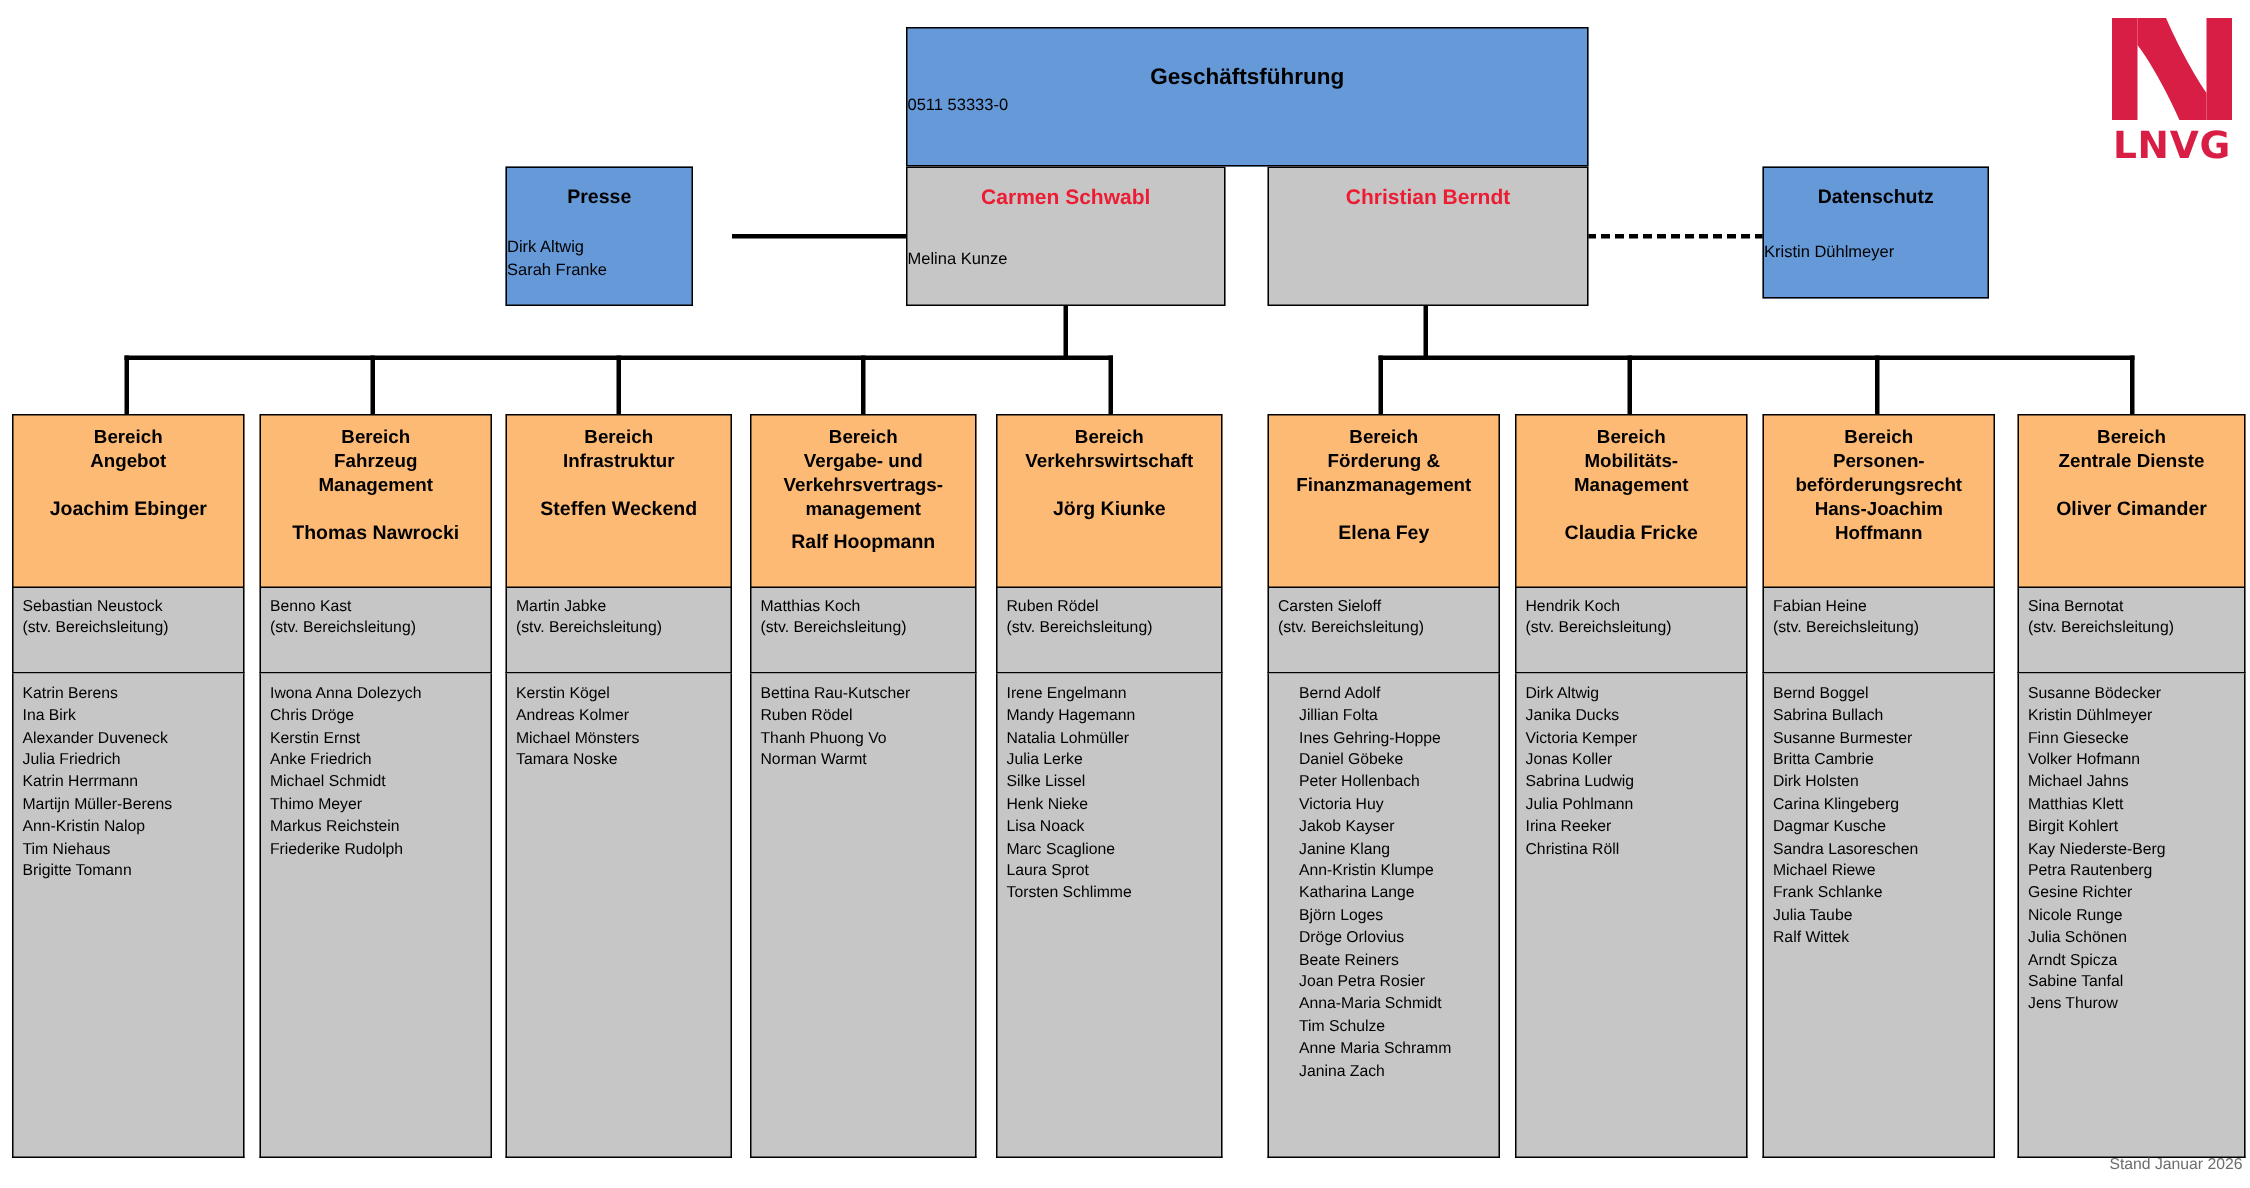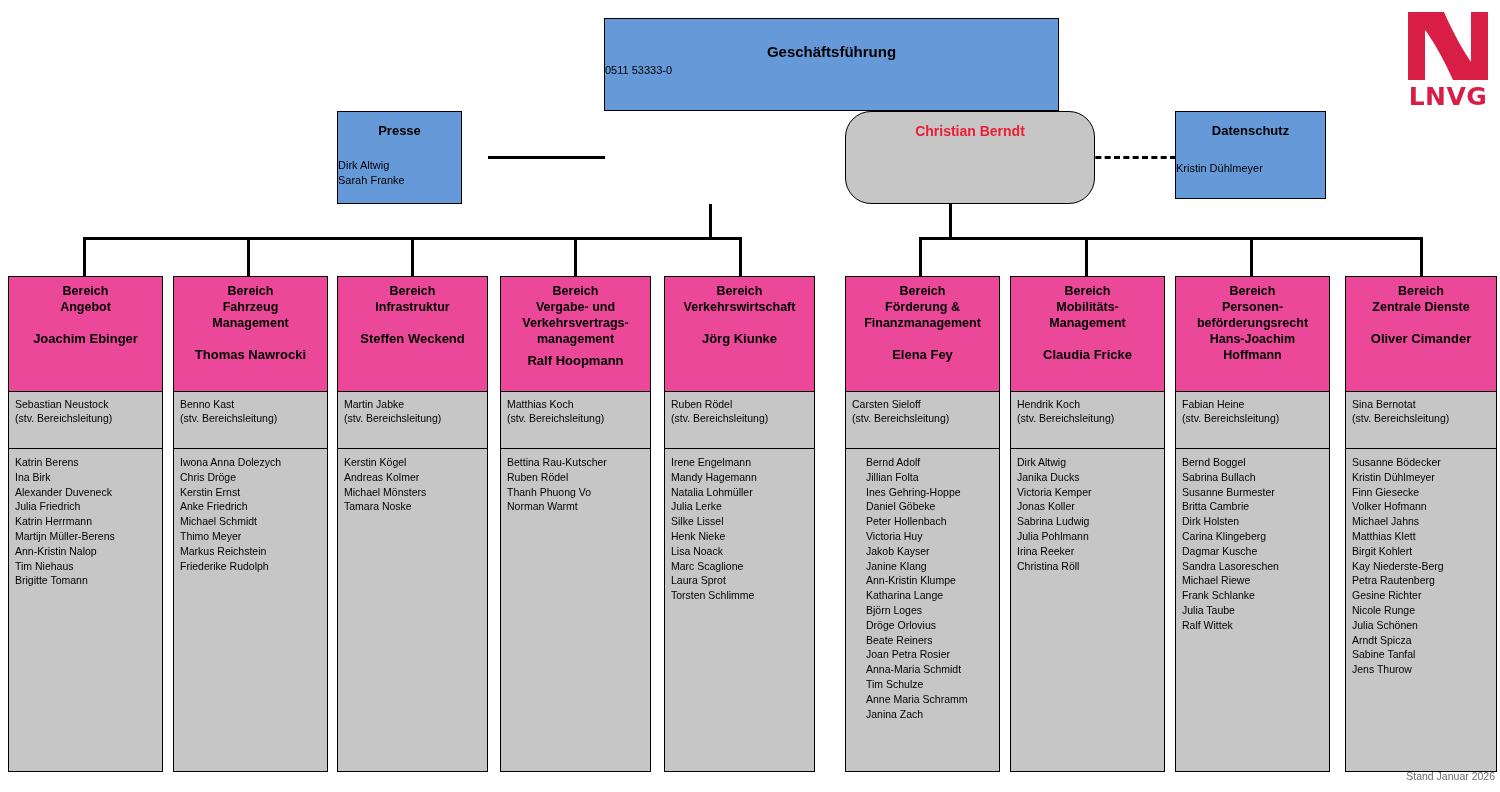--- a/index.html
+++ b/index.html
@@ -19,40 +19,40 @@
   .ttl{font-weight:bold;font-size:13px;line-height:16px;text-align:center;}
   .sub{font-size:11px;line-height:15px;text-align:left;}
   .red{color:#ed1c33;font-weight:bold;font-size:14px;text-align:center;}
 
   
   #gf{left:604px;top:18px;width:455px;height:93px;}
   #gf .ttl{margin-top:25px;font-size:15px;}
   #gf .sub{margin-top:3px;font-size:11px;}
 
   #ceo1{left:604px;top:111px;width:213px;height:93px;}
-  #ceo2{left:845px;top:111px;width:250px;height:93px;border-radius:26px;}
+  #ceo2{left:845px;top:111px;width:214px;height:93px;}
   #ceo1 .red,#ceo2 .red{margin-top:11px;}
   #ceo1 .sub{margin-top:27px;}
 
   #presse{left:337px;top:111px;width:125px;height:93px;}
   #presse .ttl{margin-top:11px;}
   #presse .sub{margin-top:19px;}
   #presse .sub2{margin-top:0;}
 
   #datenschutz{left:1175px;top:111px;width:151px;height:88px;}
   #datenschutz .ttl{margin-top:11px;}
   #datenschutz .sub{margin-top:22px;}
 
   
   .ln{position:absolute;background:#000;}
   .dash{position:absolute;height:0;border-top:3px dashed #000;}
 
   
   .col{position:absolute;top:276px;width:155px;}
-  .col .hdr{position:relative;box-sizing:border-box;border:1px solid #000;background:#ec4899;height:116px;}
+  .col .hdr{position:relative;box-sizing:border-box;border:1px solid #000;background:#fdba74;height:116px;}
   .col .hdr .dept{font-weight:bold;font-size:12.5px;line-height:16px;text-align:center;padding-top:6px;}
   .col .hdr .lead{font-weight:bold;font-size:13px;line-height:16px;text-align:center;}
   .col .dep{position:relative;box-sizing:border-box;border:1px solid #000;border-top:none;background:#c6c6c6;height:57px;padding:5px 6px 0 6px;}
   .col .dep div{font-size:10.5px;line-height:14px;}
   .col .staff{position:relative;box-sizing:border-box;border:1px solid #000;border-top:none;background:#c6c6c6;padding:6px 6px 8px 6px;}
   .col .staff div{font-size:10.5px;line-height:14.8px;white-space:nowrap;}
 
   
   #logo{position:absolute;left:1404px;top:10px;width:88px;height:100px;}
   #logoN{position:absolute;left:0;top:0;width:88px;height:72px;}
@@ -97,20 +97,24 @@
   <div class="ln" style="left:919px;top:237px;width:3px;height:39px;"></div>
   <div class="ln" style="left:1085px;top:237px;width:3px;height:39px;"></div>
   <div class="ln" style="left:1250px;top:237px;width:3px;height:39px;"></div>
   <div class="ln" style="left:1420px;top:237px;width:3px;height:39px;"></div>
 
   <div class="box blue" id="gf">
     <div class="ttl">Geschäftsführung</div>
     <div class="sub">0511 53333-0</div>
   </div>
 
+  <div class="box grey" id="ceo1">
+    <div class="red">Carmen Schwabl</div>
+    <div class="sub">Melina Kunze</div>
+  </div>
 
   <div class="box grey" id="ceo2">
     <div class="red">Christian Berndt</div>
     <div class="sub"></div>
   </div>
 
   <div class="box blue" id="presse">
     <div class="ttl">Presse</div>
     <div class="sub">Dirk Altwig</div>
     <div class="sub sub2">Sarah Franke</div>

